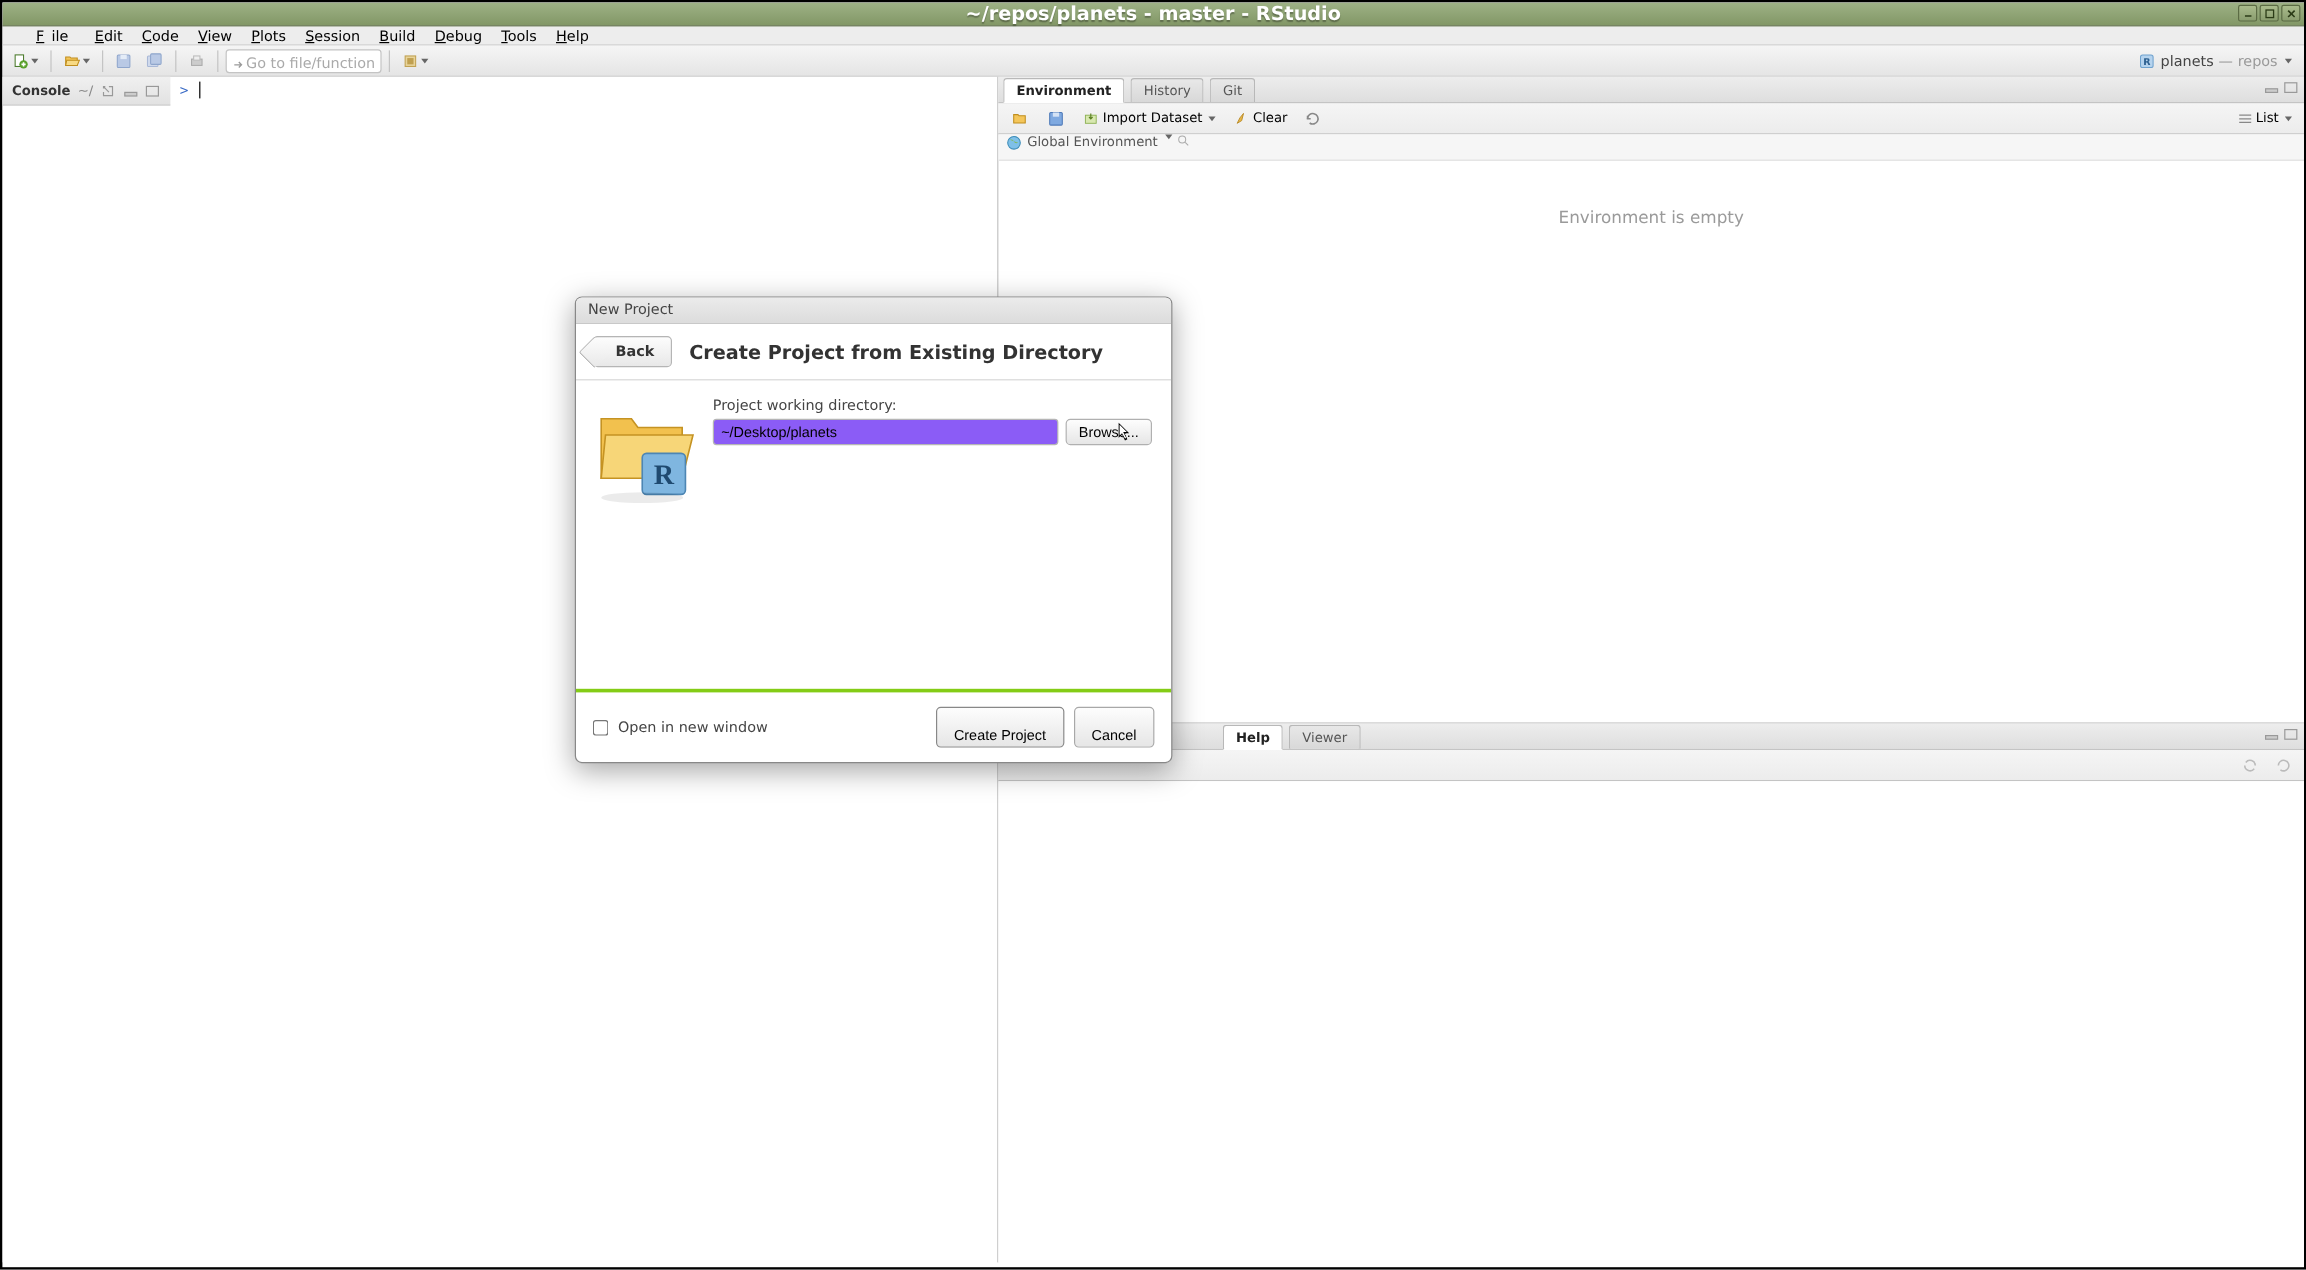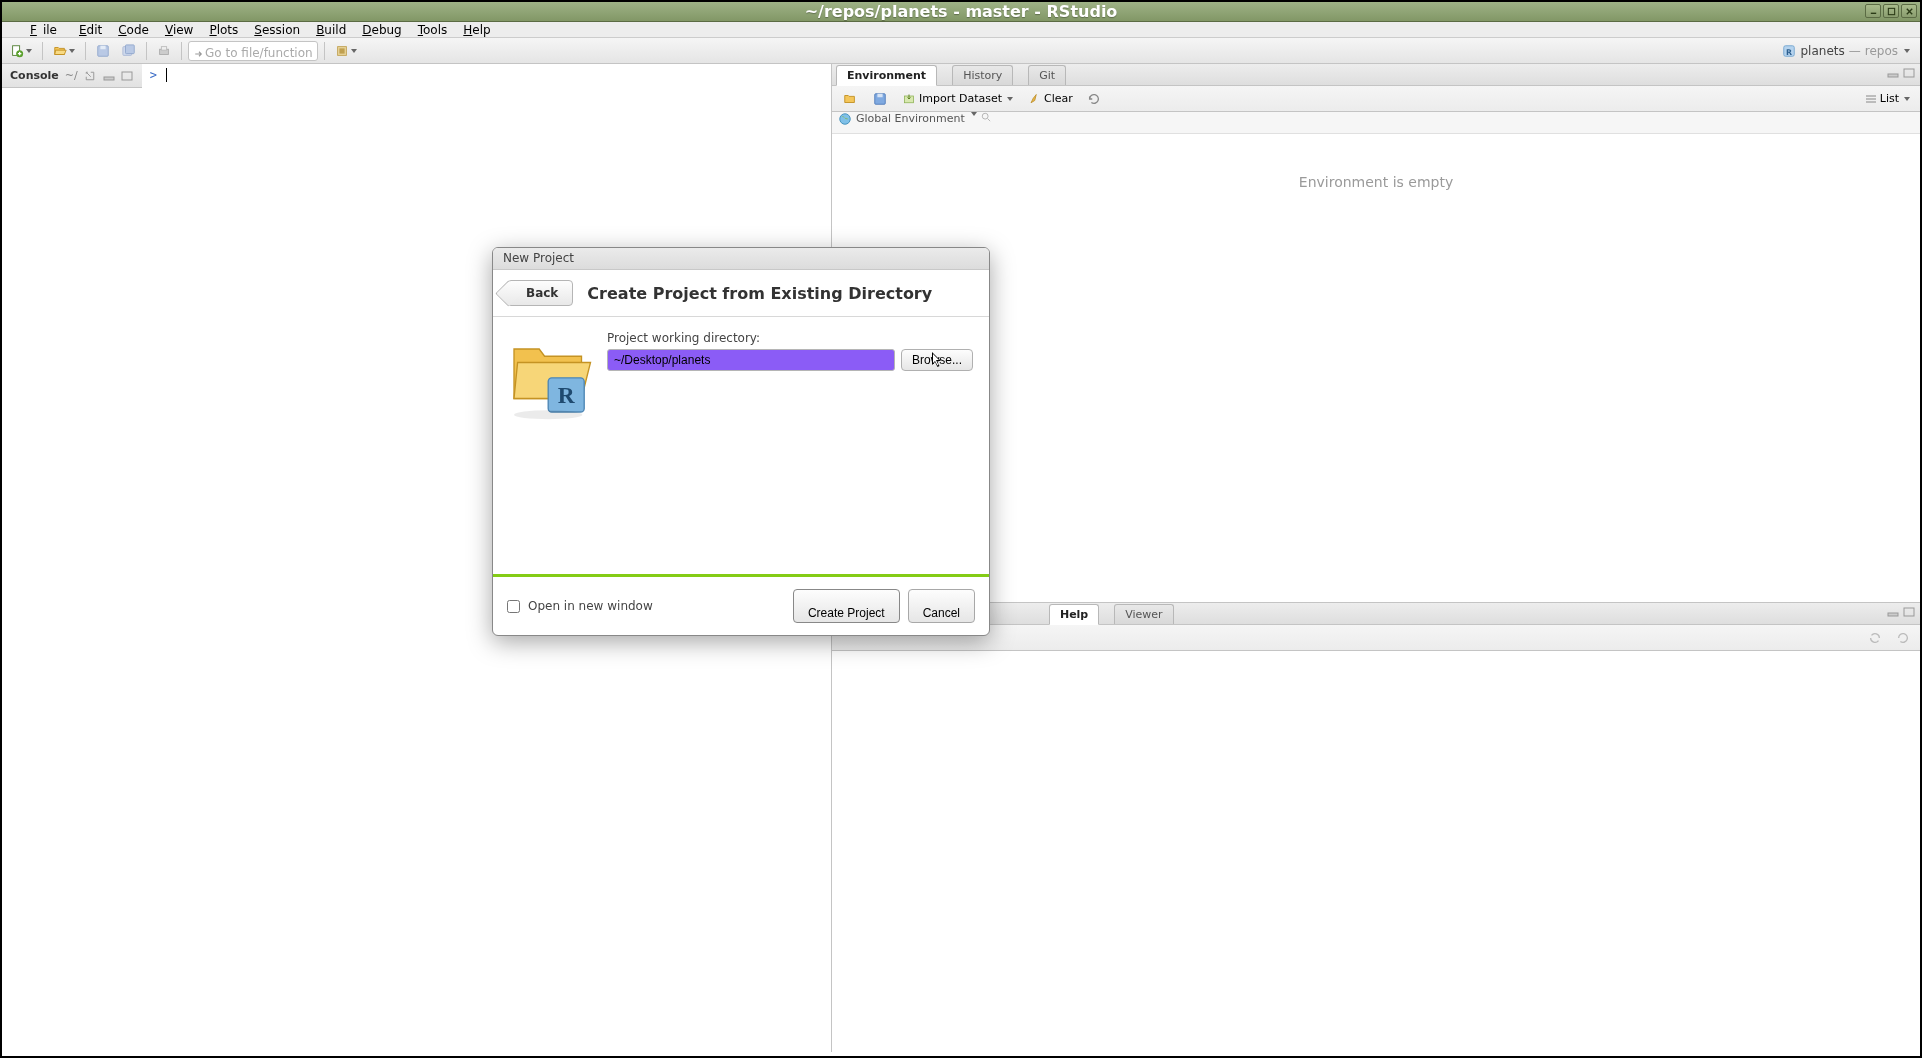--- a/index.html
+++ b/index.html
@@ -156,21 +156,21 @@
 .mini-icon svg { width: 12px; height: 10px; }
 
 
 .tabs {
   height: 22px;
   background: linear-gradient(to bottom, #ededed, #dedede);
   border-bottom: 1px solid #c4c4c4;
   display: flex;
   align-items: flex-end;
   padding: 0 4px;
-  gap: 16px;
+  gap: 6px;
   position: relative;
 }
 .tab {
   padding: 3px 10px;
   background: linear-gradient(to bottom, #e8e8e8, #d8d8d8);
   border: 1px solid #b8b8b8;
   border-bottom: none;
   border-radius: 3px 3px 0 0;
   font-size: 11px;
   color: #555;
@@ -246,21 +246,21 @@
 .lower-right {
   height: 450px;
   border-top: 1px solid #c4c4c4;
   display: flex;
   flex-direction: column;
 }
 
 
 .modal {
   position: absolute;
-  left: 490px;
+  left: 477px;
   top: 245px;
   width: 498px;
   background: #fff;
   border: 1px solid #888;
   border-radius: 6px;
   box-shadow: 0 6px 24px rgba(0,0,0,0.35);
   overflow: hidden;
 }
 .modal-title {
   height: 22px;

